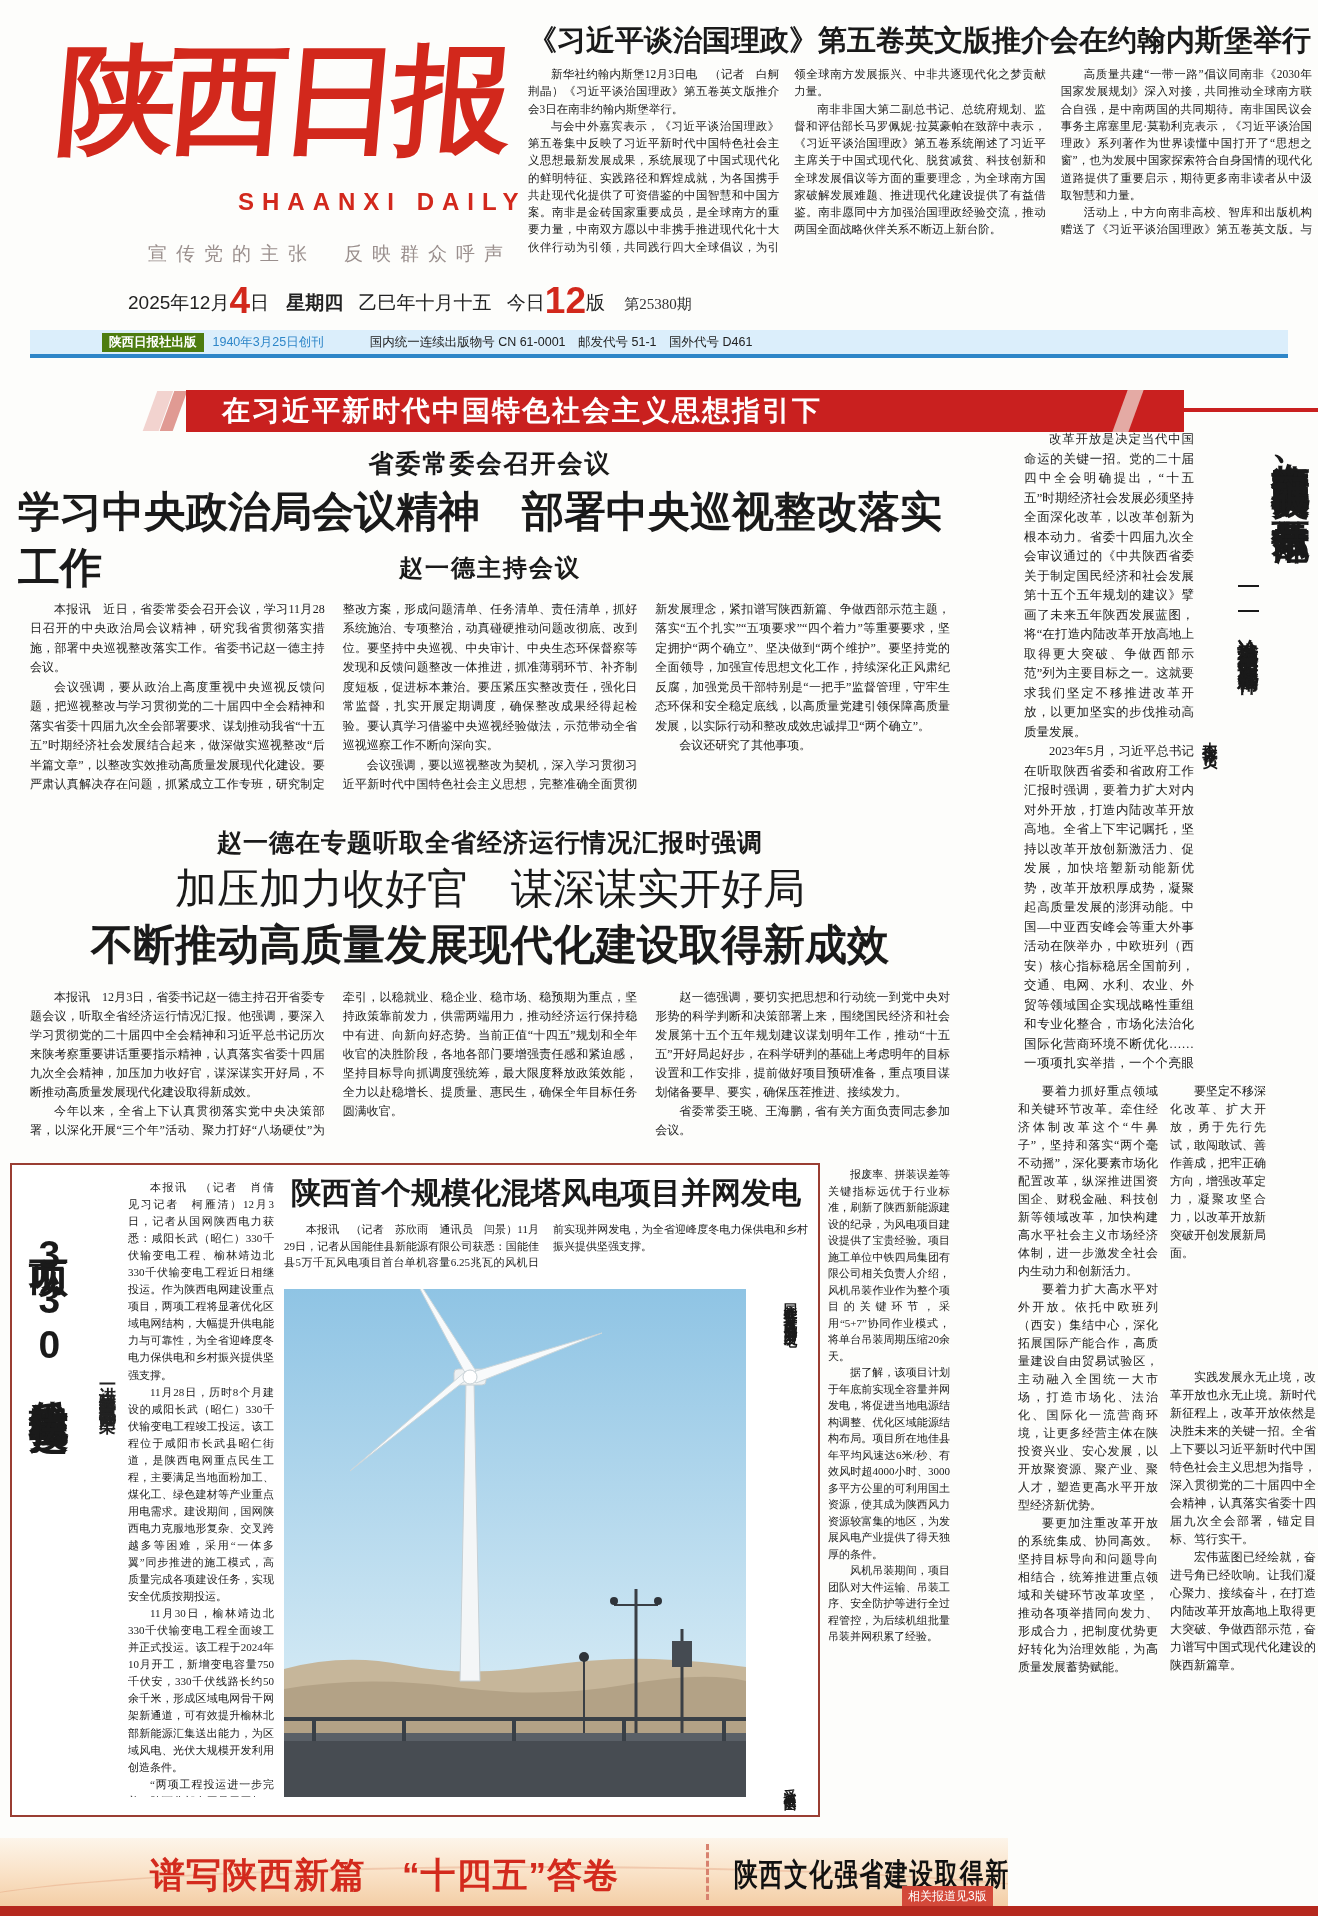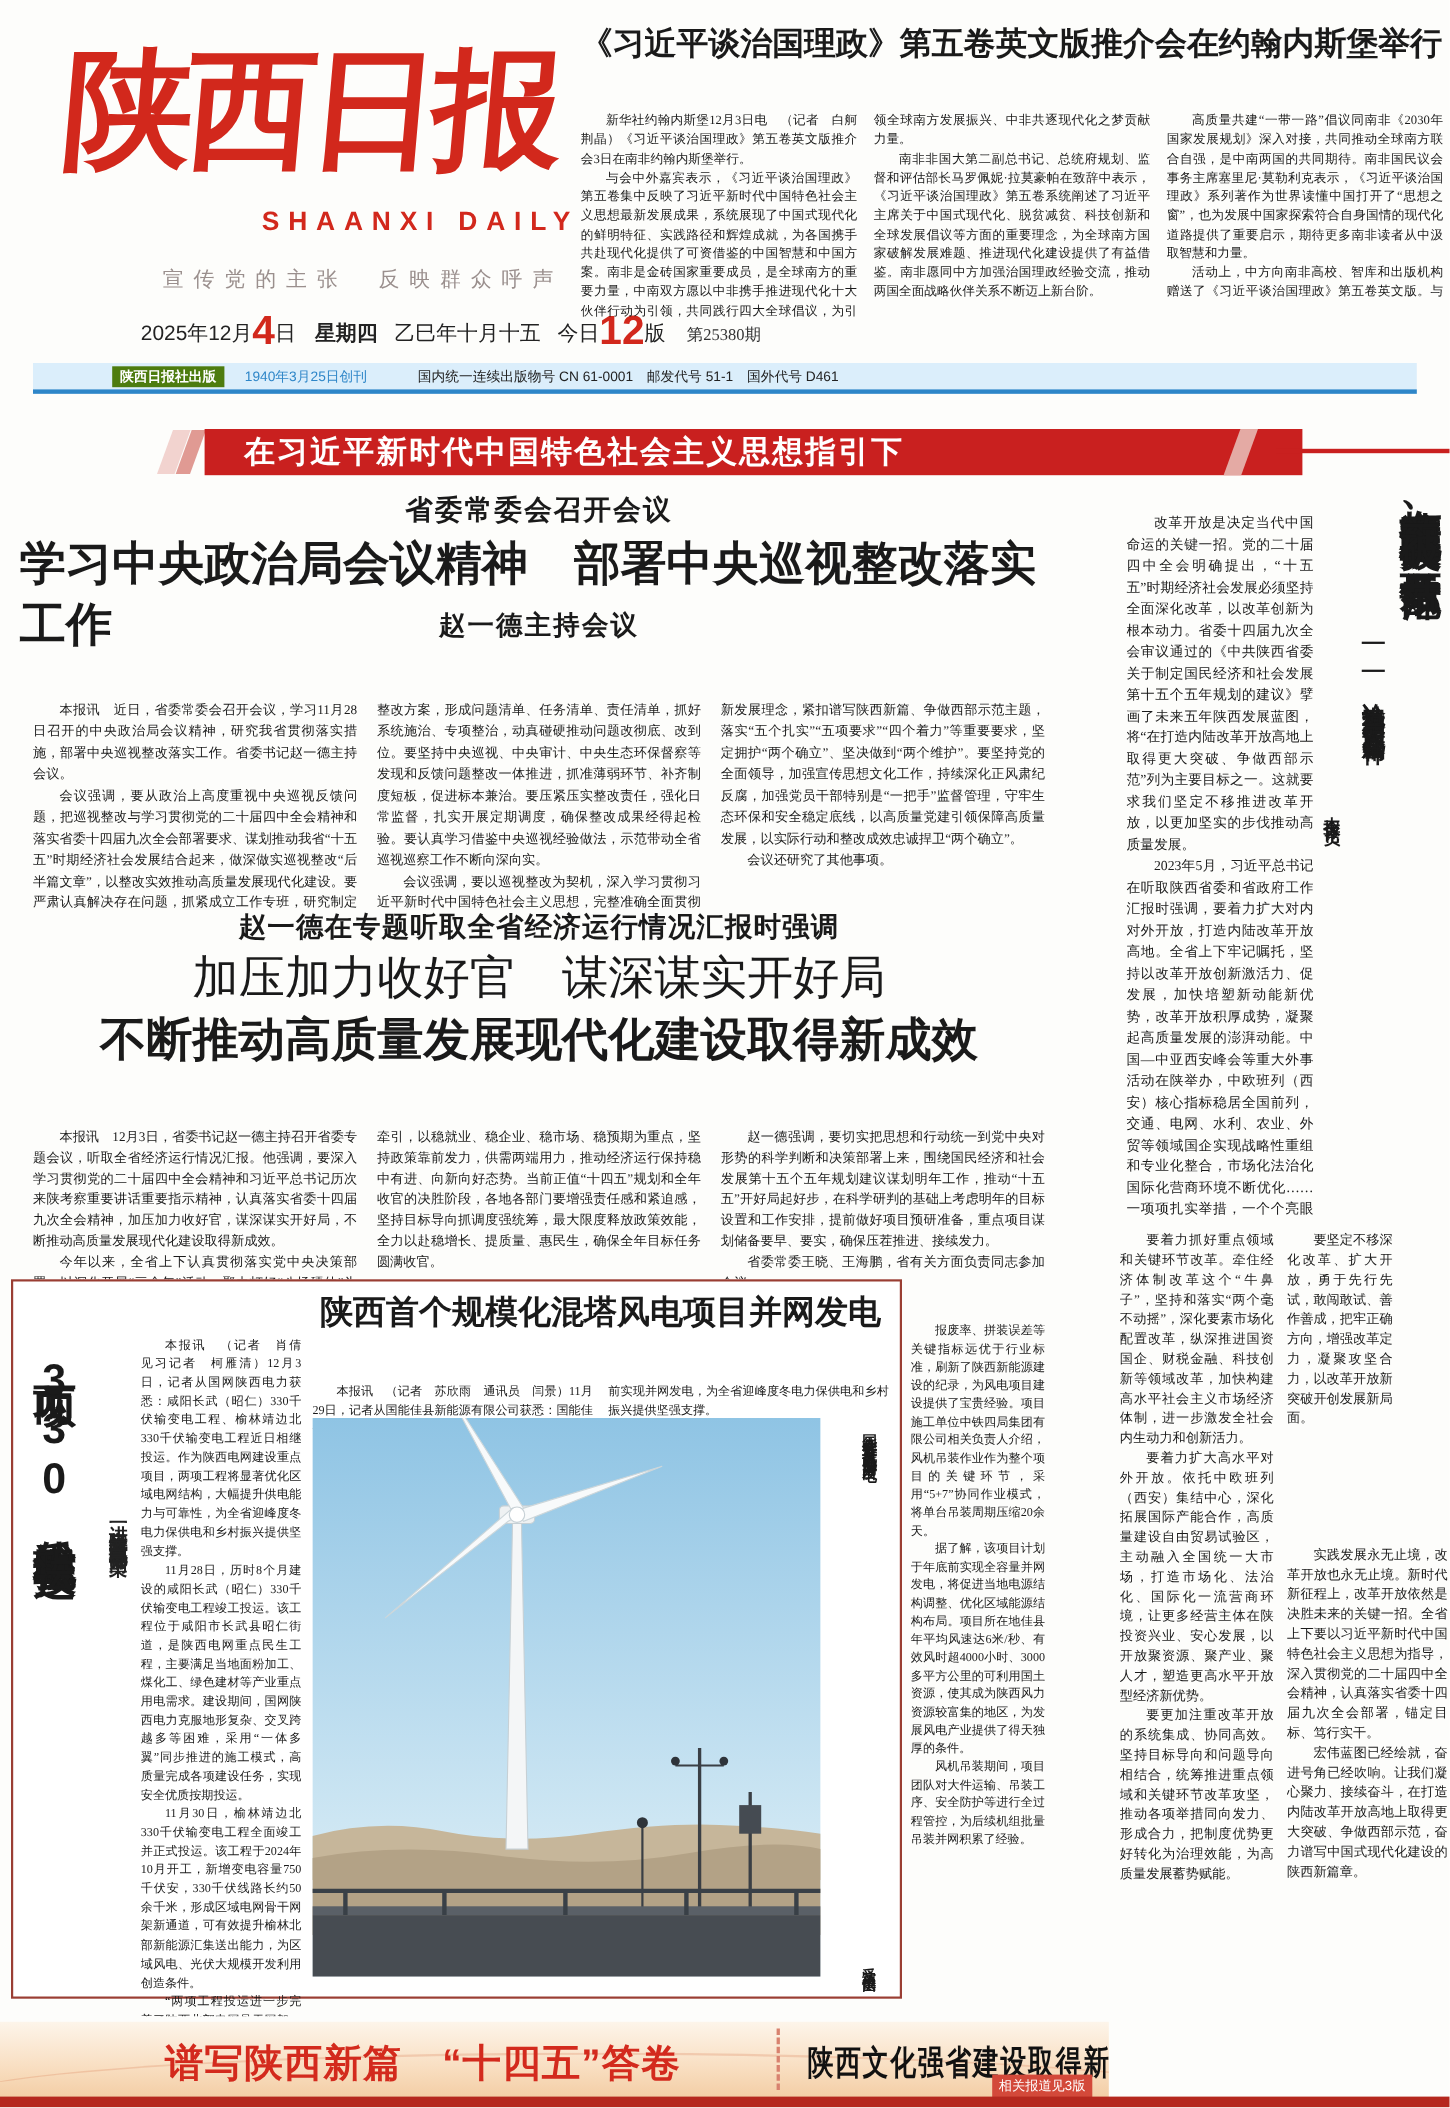--- a/index.html
+++ b/index.html
@@ -12,27 +12,27 @@
   .mast-en{left:238px;top:188px;font-size:24px;letter-spacing:8px;color:#d2281c;font-weight:bold;}
   .mast-slogan{left:148px;top:241px;font-size:19px;letter-spacing:9px;color:#9a8f8d;}
   .dateline{left:128px;top:278px;font-size:19px;color:#222;white-space:nowrap;}
   .dateline .bignum{font-size:37px;color:#d2281c;font-weight:bold;line-height:1;position:relative;top:4px;}
   .dateline .lunar{font-family:"Liberation Serif",serif;margin:0 10px;}
   .dateline .issue{font-family:"Liberation Serif",serif;font-size:15px;margin-left:14px;color:#333;}
   
   .infobar{left:30px;top:330px;width:1258px;height:24px;background:#dbeefb;border-bottom:4px solid #2e86c8;
     display:flex;align-items:center;font-size:12.5px;}
   .pubbox{background:#4d7c0f;color:#fff;font-weight:bold;padding:1px 7px;margin-left:72px;}
-  .founded{color:#2e86c8;margin-left:19px;}
+  .founded{color:#2e86c8;margin-left:9px;}
   .codes{color:#222;margin-left:46px;}
   
   .top-headline{left:528px;top:22px;width:784px;font-size:29px;font-weight:900;line-height:1.25;letter-spacing:0px;}
   .top-body{left:528px;top:66px;width:784px;height:198px;column-count:3;column-gap:15px;
     font-family:"Liberation Serif",serif;font-size:11.5px;line-height:1.5;}
-  .jtext{text-align:justify;overflow:hidden;margin-top:36px;}
+  .jtext{text-align:justify;overflow:hidden;}
   .jtext p{margin:0;text-indent:2em;}
   
   .slash{top:391px;height:40px;transform:skewX(-20deg);}
   .banner{left:186px;top:390px;width:962px;height:42px;background:#c9201f;color:#ffffff;
     font-size:28px;font-weight:bold;line-height:42px;padding-left:36px;letter-spacing:2px;}
   .banner-endslash{left:1120px;top:390px;width:16px;height:42px;background:#e4aaa4;transform:skewX(-20deg);}
   .redline{left:1160px;top:408px;width:158px;height:4px;background:#c9201f;}
   
   .a1-kicker{left:30px;top:447px;width:920px;text-align:center;font-size:25px;font-weight:bold;letter-spacing:2px;}
   .a1-headline{left:18px;top:484px;width:944px;text-align:left;font-size:42px;font-weight:900;letter-spacing:0px;}

